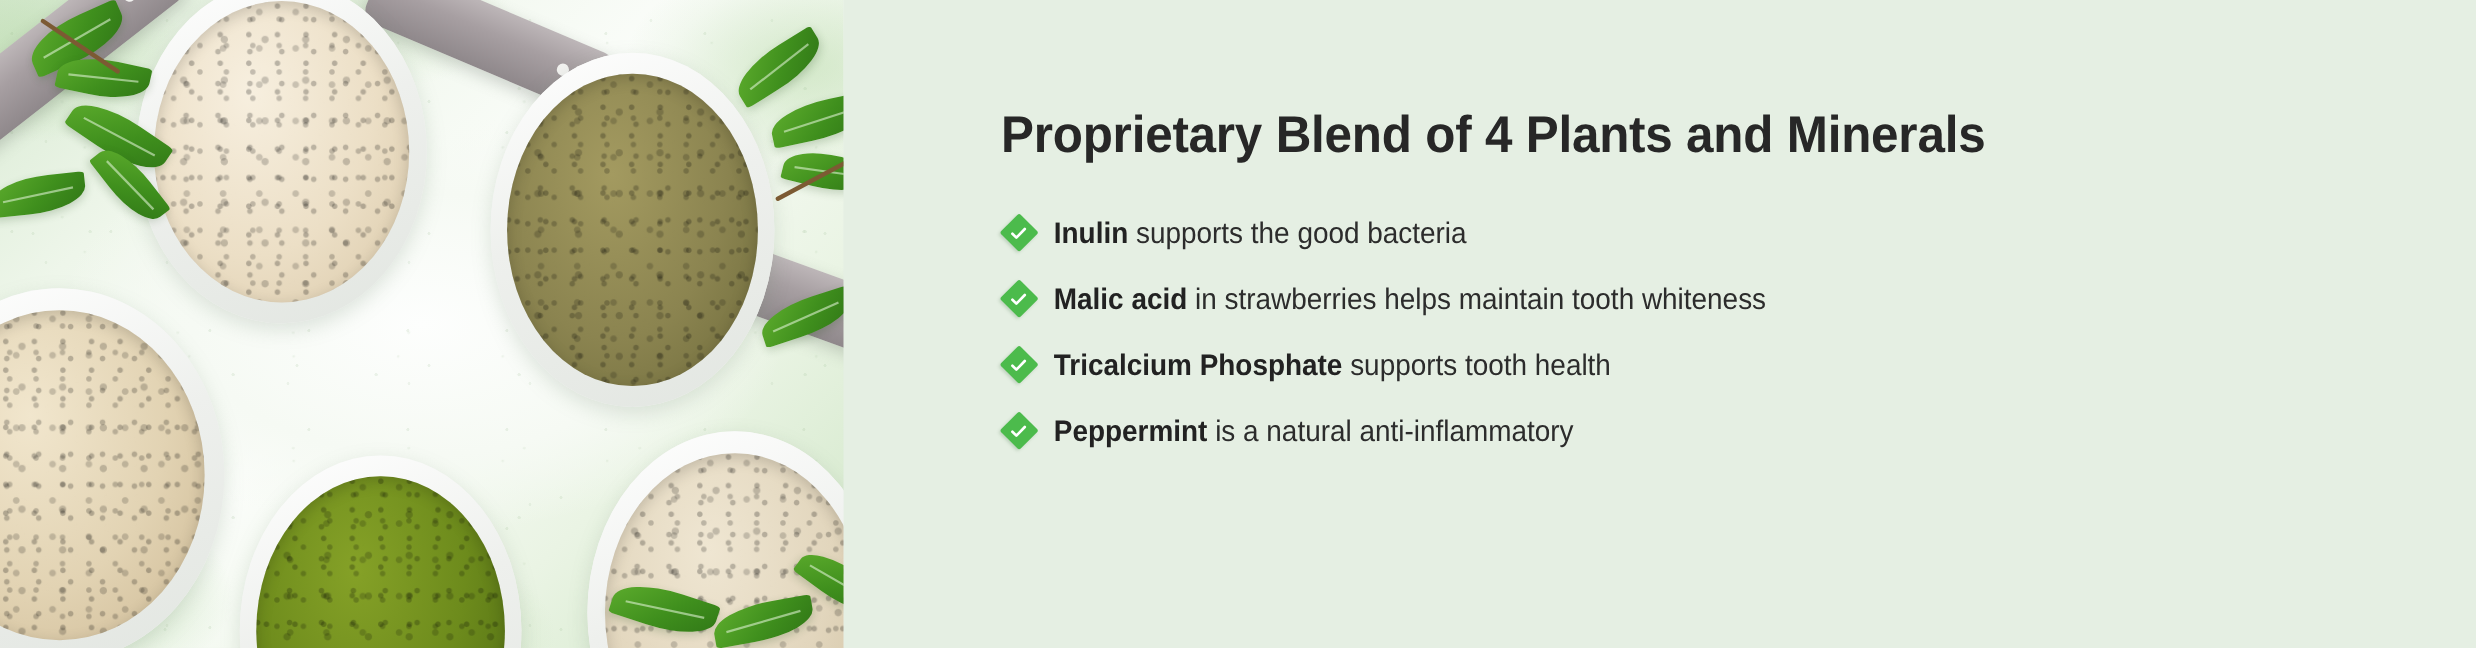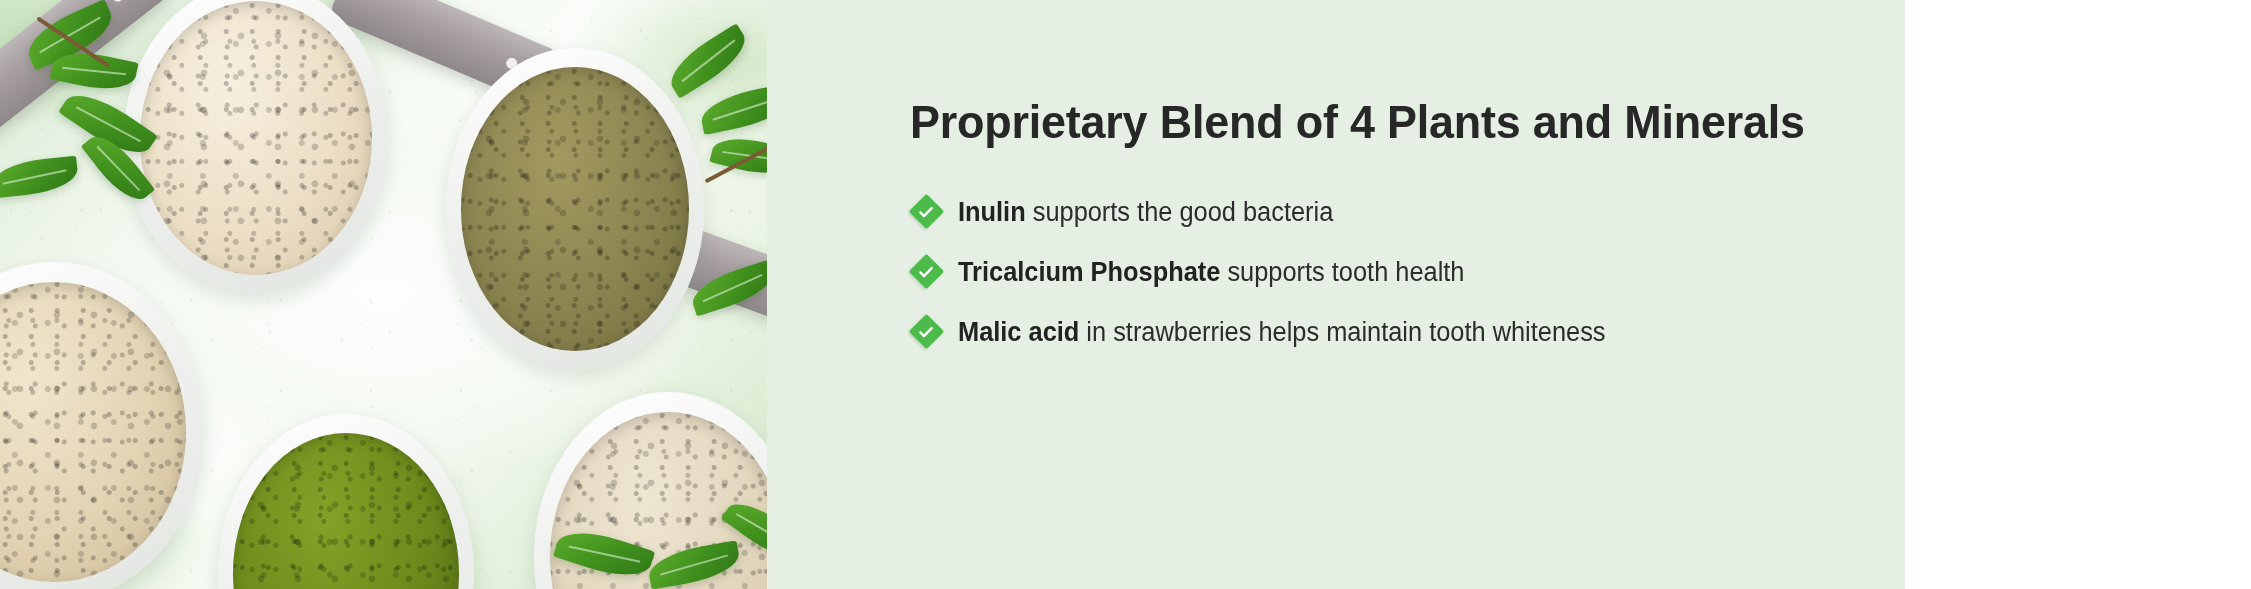--- a/index.html
+++ b/index.html
@@ -7,21 +7,21 @@
     margin: 0;
     padding: 0;
     background: #ffffff;
   }
   body {
     font-family: "Liberation Sans", "DejaVu Sans", sans-serif;
   }
 
   .banner {
     position: relative;
-    width: 1905px;
+    width: 2251px;
     height: 589px;
     overflow: hidden;
     display: flex;
     background: #e5efe3;
   }
 
   
   .photo-panel {
     position: relative;
     width: 767px;
@@ -303,33 +303,44 @@
         </li>
 
         <li class="benefit-item">
           <span class="check-badge">
             <span class="diamond"></span>
             <svg viewBox="0 0 24 24" aria-hidden="true">
               <path d="M4.5 12.6 L9.3 17.4 L19.5 6.9" fill="none" stroke="#ffffff" stroke-width="3.2" stroke-linecap="round" stroke-linejoin="round"></path>
             </svg>
           </span>
           <span class="benefit-text">
-            <b class="term">Tricalcium Phosphate</b><span> supports tooth health</span>
+            <b class="term">Malic acid</b><span> in strawberries helps maintain tooth whiteness</span>
           </span>
         </li>
 
         <li class="benefit-item">
           <span class="check-badge">
             <span class="diamond"></span>
             <svg viewBox="0 0 24 24" aria-hidden="true">
               <path d="M4.5 12.6 L9.3 17.4 L19.5 6.9" fill="none" stroke="#ffffff" stroke-width="3.2" stroke-linecap="round" stroke-linejoin="round"></path>
             </svg>
           </span>
           <span class="benefit-text">
-            <b class="term">Malic acid</b><span> in strawberries helps maintain tooth whiteness</span>
+            <b class="term">Tricalcium Phosphate</b><span> supports tooth health</span>
           </span>
         </li>
 
+        <li class="benefit-item">
+          <span class="check-badge">
+            <span class="diamond"></span>
+            <svg viewBox="0 0 24 24" aria-hidden="true">
+              <path d="M4.5 12.6 L9.3 17.4 L19.5 6.9" fill="none" stroke="#ffffff" stroke-width="3.2" stroke-linecap="round" stroke-linejoin="round"></path>
+            </svg>
+          </span>
+          <span class="benefit-text">
+            <b class="term">Peppermint</b><span> is a natural anti-inflammatory</span>
+          </span>
+        </li>
 
       </ul>
     </div>
   </div>
 </div>
 
 </body></html>

